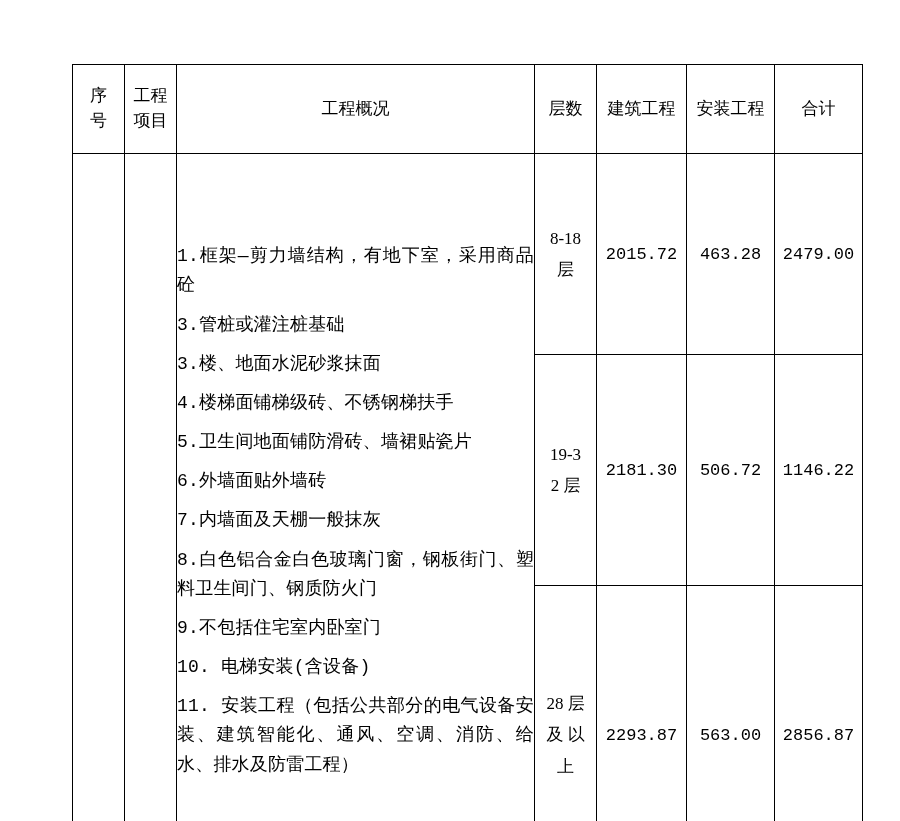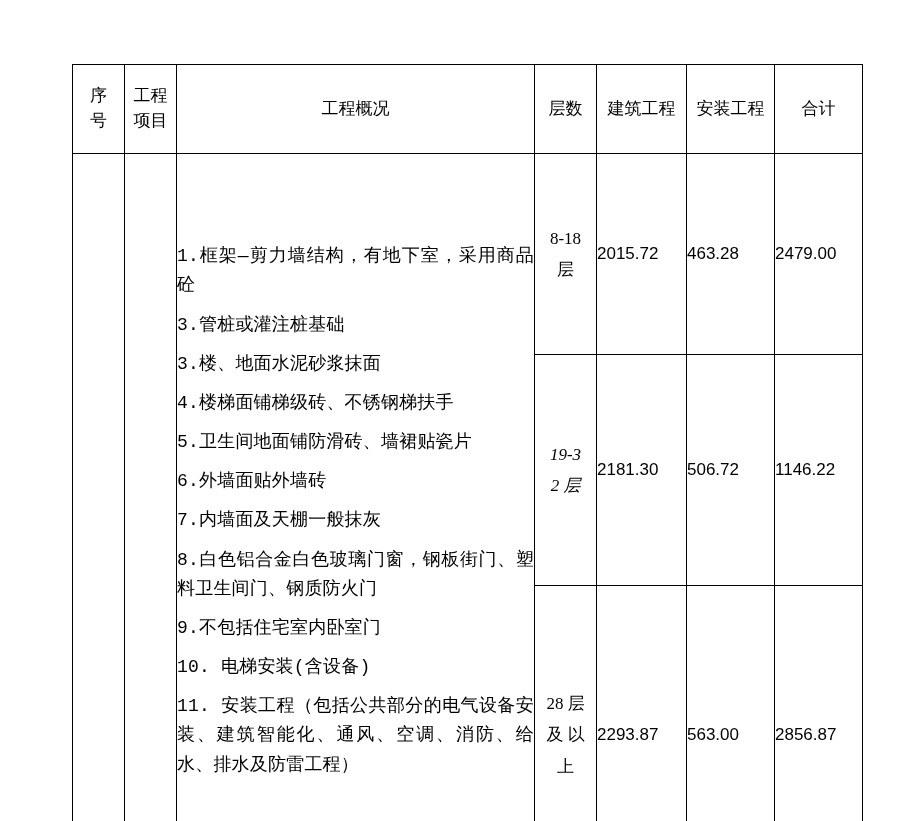--- a/index.html
+++ b/index.html
@@ -82,22 +82,23 @@
   }
 
   
   .floor-cell {
     text-align: center;
     font-size: 17px;
     line-height: 1.85;
     padding: 4px 8px;
   }
   .num-cell {
+    text-align: center;
     font-size: 17px;
-    font-family: Liberation Sans, sans-serif;
+    font-family: Liberation Mono, monospace;
   }
   .blank-cell {
     background: #ffffff;
   }
 </style>
 </head>
 <body>
 
 <div class="sheet">
   <table class="doc-table">
@@ -158,21 +159,21 @@
             <span>8-18</span>
             <span>层</span>
           </span>
         </td>
         <td class="num-cell">2015.72</td>
         <td class="num-cell">463.28</td>
         <td class="num-cell">2479.00</td>
       </tr>
 
       <tr>
-        <td class="floor-cell" style="height:230px;font-style:italic;">
+        <td class="floor-cell" style="height:230px;">
           <span class="hdr-stack">
             <span>19-3</span>
             <span>2 层</span>
           </span>
         </td>
         <td class="num-cell">2181.30</td>
         <td class="num-cell">506.72</td>
         <td class="num-cell">1146.22</td>
       </tr>
 

